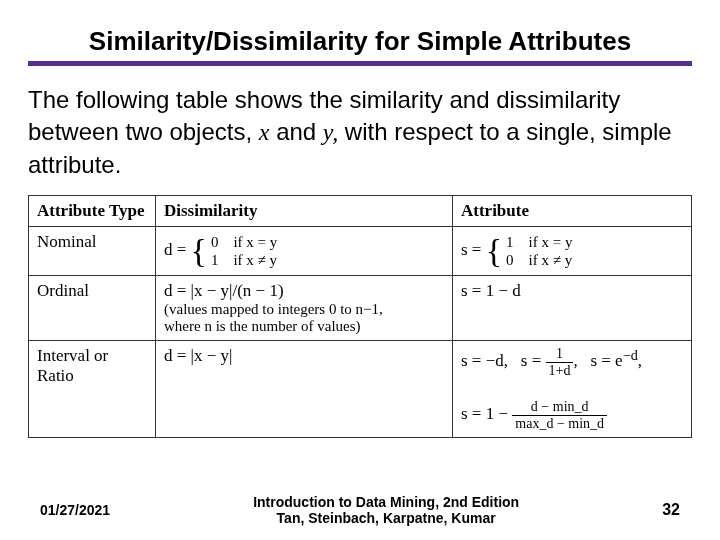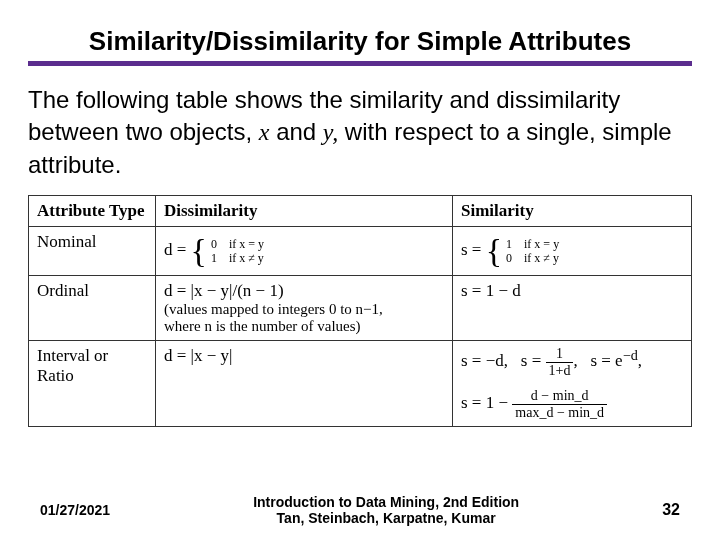--- a/index.html
+++ b/index.html
@@ -7,21 +7,21 @@
 .title{font-size:26px;font-weight:bold;text-align:center;margin:6px 0 0}
 .rule{height:5px;background:#5b2d8e;margin:4px 0 18px}
 .body-text{font-size:24px;line-height:1.35;margin-bottom:14px}
 .body-text .var{font-style:italic;font-family:'Times New Roman',serif}
 .tbl{width:100%;border-collapse:collapse;font-family:'Times New Roman',serif;font-size:17px}
 .tbl td{border:1px solid #333;padding:5px 8px;vertical-align:top}
 .tbl .hdr{font-weight:bold}
 .formula{font-family:'Times New Roman',serif}
 .brace{display:inline-block;vertical-align:middle}
 .brace-sym{font-size:34px;display:inline-block;vertical-align:middle;margin-right:4px}
-.brace-rows{display:inline-block;vertical-align:middle;font-size:12px;line-height:1.2}
+.brace-rows{display:inline-block;vertical-align:middle;font-size:15px;line-height:1.2}
 .brace-rows div{white-space:nowrap}
 .frac{display:inline-block;vertical-align:middle;text-align:center;font-size:14px}
 .frac .num{border-bottom:1px solid #000;padding:0 3px}
 .frac .den{padding:0 3px}
 .footer{position:absolute;bottom:14px;left:0;right:0;display:flex;justify-content:flex-end;align-items:center;padding:0 40px;font-size:14px;font-weight:bold;font-family:Arial,sans-serif}
 .footer .mid{text-align:center;flex:1}
 .footer .pg{font-size:16px}
 .sub{font-size:15px}
 </style>
 </head>
@@ -33,21 +33,21 @@
 
   <div class="body-text">
     <span>The following table shows the similarity and dissimilarity between two objects, </span><span class="var">x</span><span> and </span><span class="var">y,</span><span> with respect to a single, simple attribute.</span>
   </div>
 
   <table class="tbl">
     <tbody>
         <tr>
       <td class="hdr" style="width:110px">Attribute Type</td>
       <td class="hdr" style="width:280px">Dissimilarity</td>
-      <td class="hdr">Similarity</td>
+      <td class="hdr">Attribute</td>
     </tr>
 
     <tr>
       <td>Nominal</td>
       <td class="formula">
         <span>d = </span>
         <span class="brace"><span class="brace-sym">{</span><span class="brace-rows"><div>0 if x = y</div><div>1 if x ≠ y</div></span></span>
       </td>
       <td class="formula">
         <span>s = </span>
@@ -65,21 +65,21 @@
       <td class="formula">s = 1 − d</td>
     </tr>
 
     <tr>
       <td>Interval or Ratio</td>
       <td class="formula">d = |x − y|</td>
       <td class="formula">
         <div>
           <span>s = −d, &nbsp; s = </span><span class="frac"><div class="num">1</div><div class="den">1+d</div></span><span>, &nbsp; s = e</span><sup>−d</sup><span>,</span>
         </div>
-        <div style="margin-top:9px">
+        <div style="margin-top:20px">
           <span>s = 1 − </span><span class="frac"><div class="num">d − min_d</div><div class="den">max_d − min_d</div></span>
         </div>
       </td>
     </tr>
   </tbody>
     </table>
 </div>
 
 <div class="footer">
   <div>01/27/2021</div>

